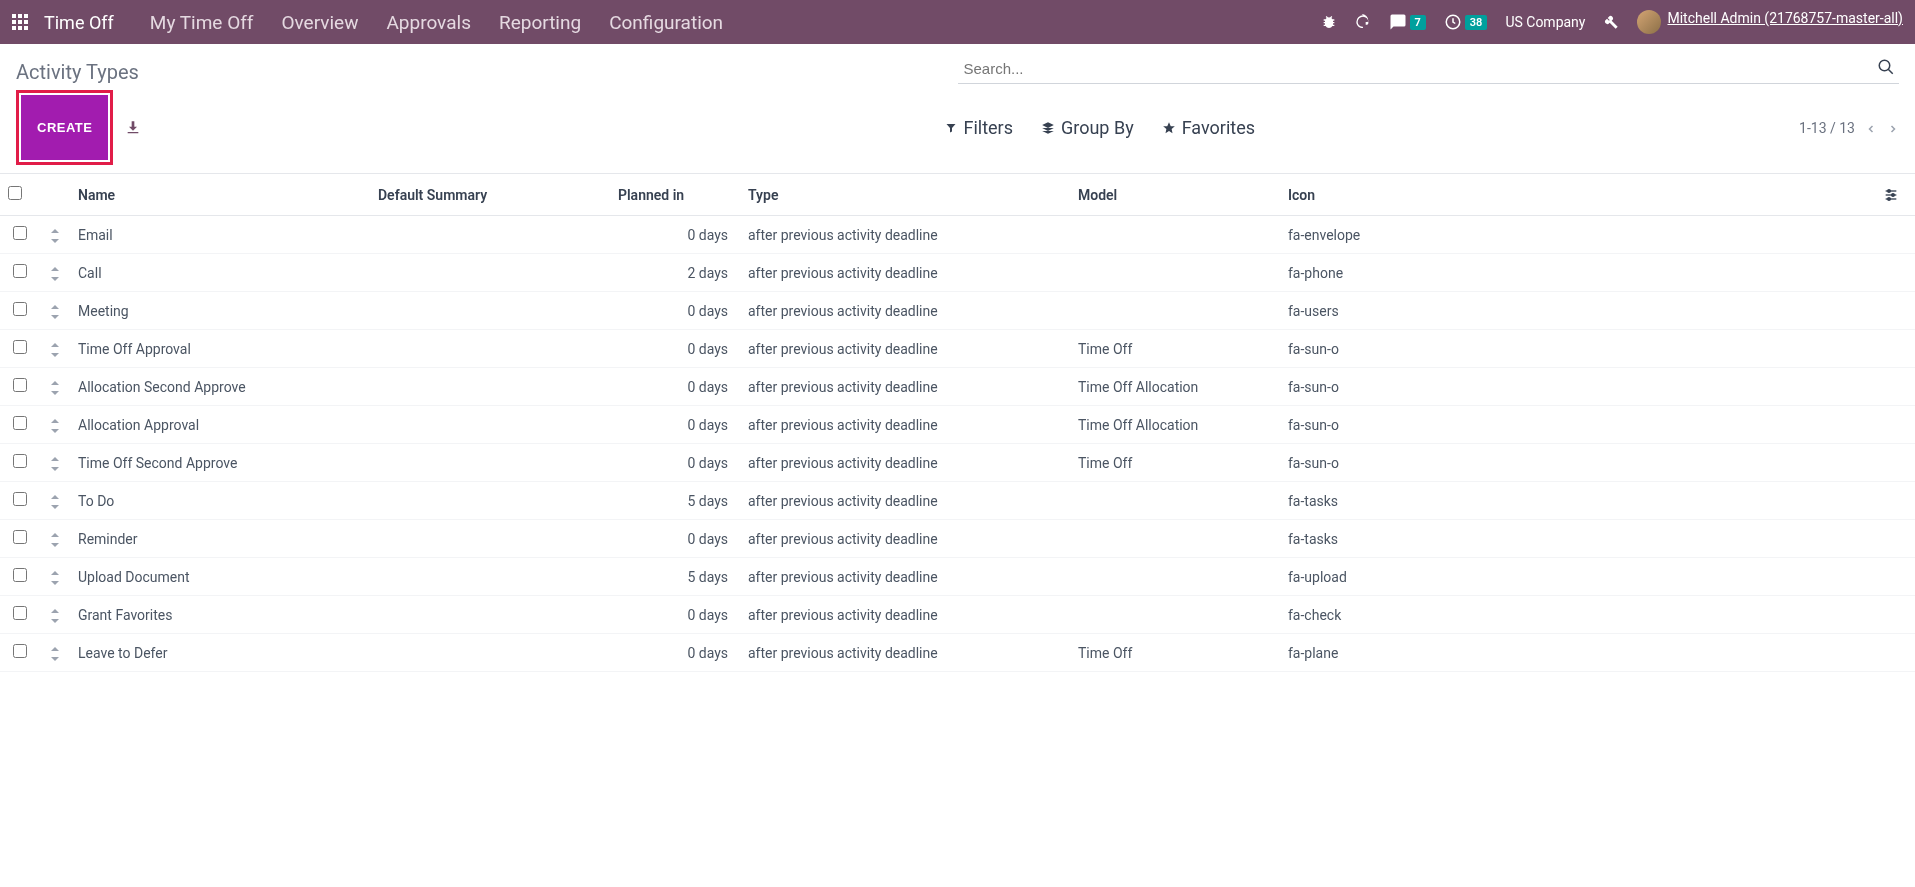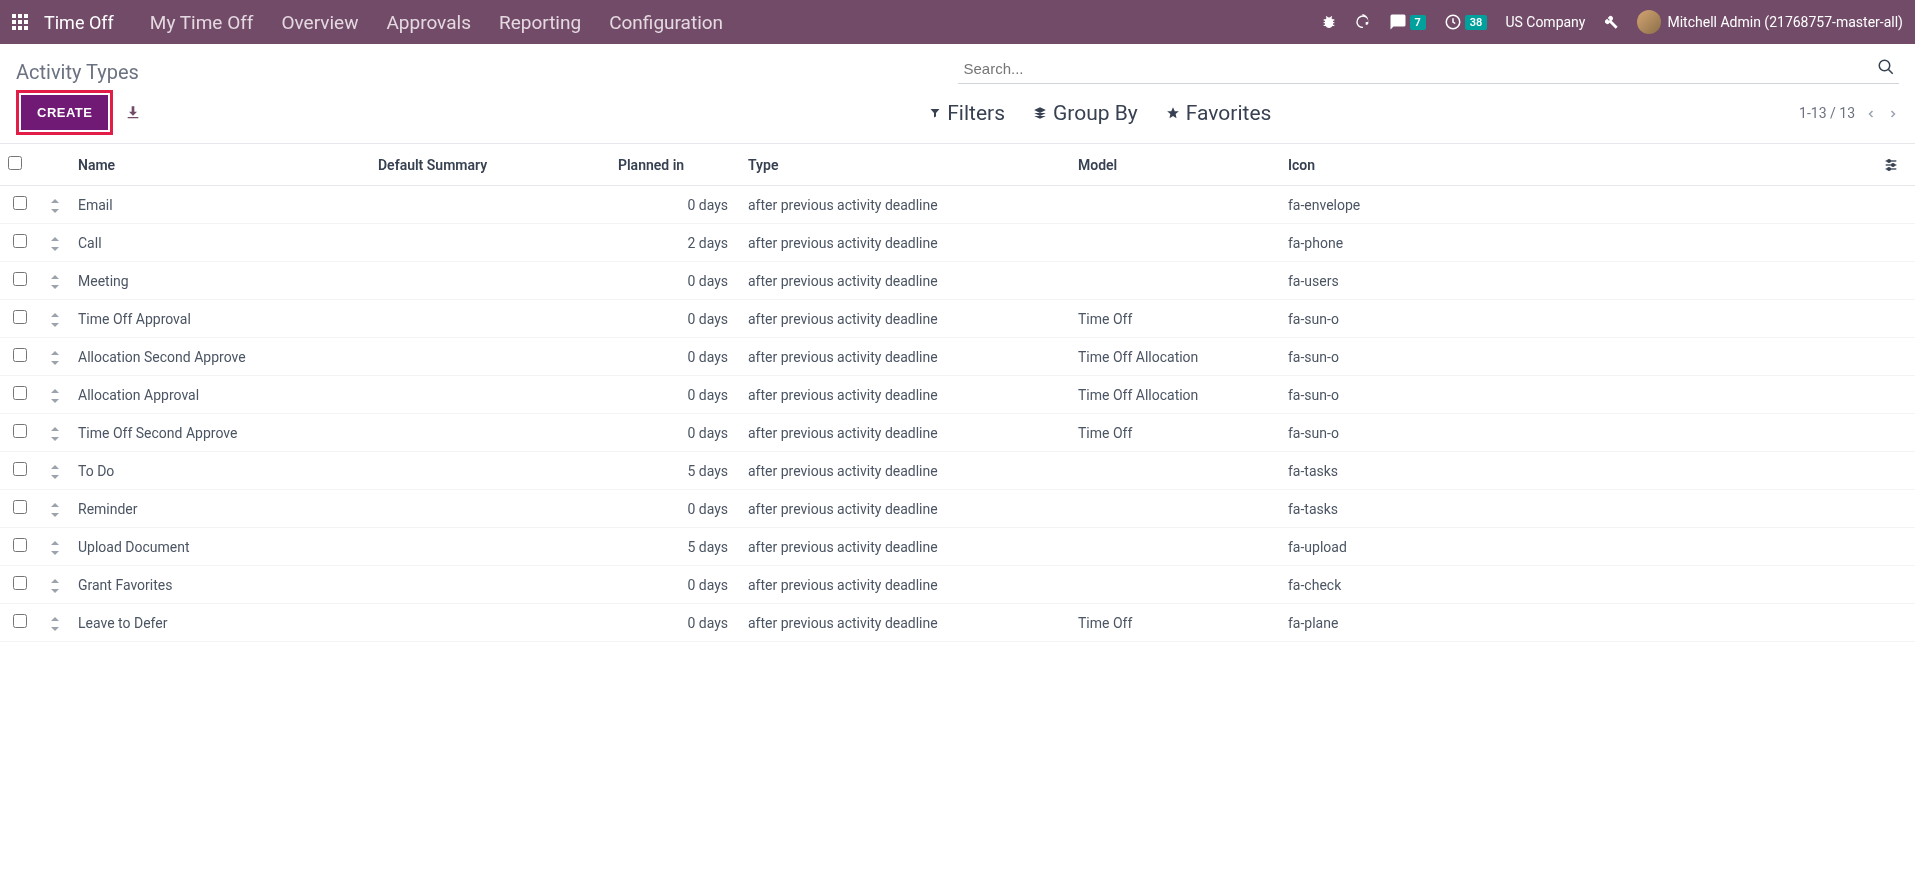--- a/index.html
+++ b/index.html
@@ -10,37 +10,37 @@
 .navbar-left { display: flex; align-items: center; gap: 4px; }
 .navbar-right { margin-left: auto; display: flex; align-items: center; gap: 18px; }
 .app-icon { display: grid; grid-template-columns: repeat(3, 4px); grid-template-rows: repeat(3, 4px); gap: 2px; margin-right: 12px; cursor: pointer; }
 .app-icon span { background: #fff; width: 4px; height: 4px; }
 .app-title { font-size: 18px; font-weight: 400; margin-right: 20px; }
 .nav-link { color: #e5d9e1; font-size: 19px; padding: 6px 12px; cursor: pointer; text-decoration: none; }
 .nav-icon { cursor: pointer; display: inline-flex; align-items: center; position: relative; }
 .badge-green { background: #00A09D; color: #fff; font-size: 11px; padding: 1px 5px; border-radius: 2px; margin-left: 3px; font-weight: 600; }
 .company-name { font-size: 14px; color: #fff; cursor: pointer; }
 .avatar { width: 24px; height: 24px; border-radius: 50%; background: linear-gradient(135deg, #d4a574, #8b6f47); display: inline-block; margin-right: 6px; vertical-align: middle; }
-.user-label { color: #fff; font-size: 14px; cursor: pointer; display: inline-flex; align-items: center; }
+.user-label { color: #fff; font-size: 14px; cursor: pointer; display: inline-flex; align-items: flex-start; text-decoration: underline; }
 
 
 .control-panel { padding: 10px 16px 0 16px; }
 .cp-top { display: flex; align-items: flex-end; }
 .cp-title { font-size: 20px; color: #6b7280; }
 .cp-search { flex: 1; margin-left: auto; max-width: 50%; position: relative; }
 .search-input { width: 100%; border: none; border-bottom: 1px solid #d1d5db; padding: 6px 30px 6px 6px; font-size: 15px; outline: none; color: #6b7280; }
 .search-icon-right { position: absolute; right: 4px; top: 4px; color: #374151; }
 
 .cp-bottom { display: flex; align-items: center; margin-top: 6px; padding-bottom: 8px; }
 .create-btn-wrap { border: 3px solid #e11d48; padding: 2px; display: inline-block; }
-.create-btn { background: #701a75; color: #fff; border: none; padding: 10px 16px; font-weight: 700; font-size: 13px; cursor: pointer; letter-spacing: 0.5px; }
+.create-btn { background: #a21caf; color: #fff; border: none; padding: 25px 16px; font-weight: 700; font-size: 13px; cursor: pointer; letter-spacing: 0.5px; }
 .download-icon { margin-left: 12px; color: #714B67; cursor: pointer; }
 
 .filter-bar { display: flex; align-items: center; gap: 28px; margin-left: auto; margin-right: auto; padding-left: 260px; }
-.filter-item { display: inline-flex; align-items: center; gap: 6px; color: #374151; font-size: 21px; cursor: pointer; }
+.filter-item { display: inline-flex; align-items: center; gap: 6px; color: #374151; font-size: 18px; cursor: pointer; }
 
 .pager { display: flex; align-items: center; gap: 10px; color: #6b7280; font-size: 14px; }
 .pager-arrow { cursor: pointer; color: #9ca3af; }
 
 
 .table-wrap { border-top: 1px solid #e5e7eb; }
 .data-table { width: 100%; border-collapse: collapse; }
 .data-table th { text-align: left; font-weight: 600; color: #374151; padding: 12px 8px; border-bottom: 1px solid #e5e7eb; font-size: 14px; }
 .data-table td { padding: 10px 8px; border-bottom: 1px solid #f3f4f6; color: #4b5563; font-size: 14px; }
 .col-check { width: 40px; text-align: center; }

